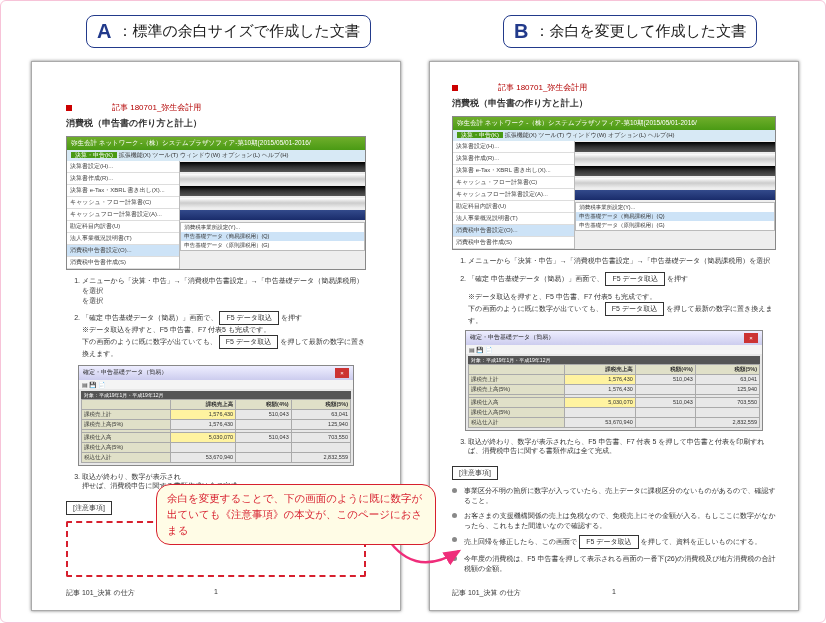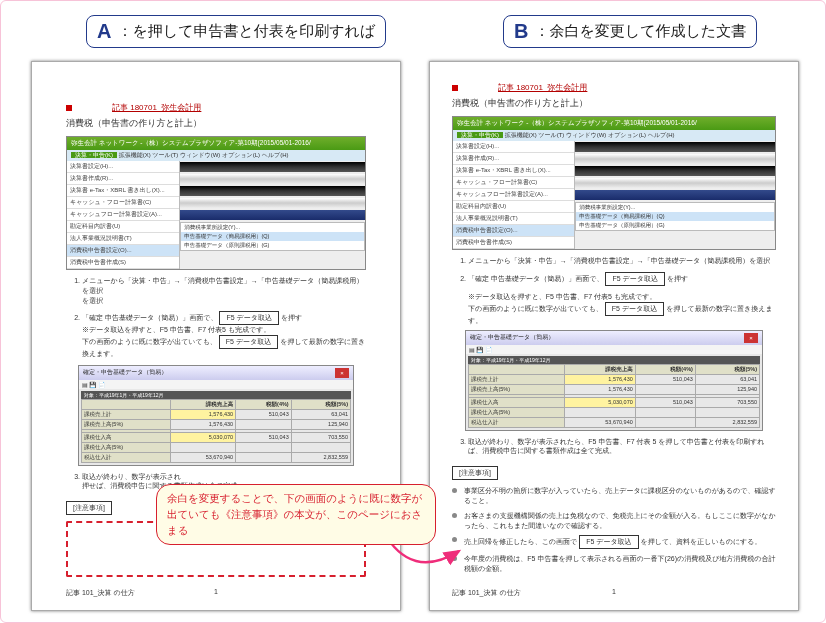--- a/index.html
+++ b/index.html
@@ -3,23 +3,23 @@
 <meta charset="utf-8">
 <style>
   * { margin:0; padding:0; box-sizing:border-box; }
   body { font-family: "Meiryo", "MS PGothic", sans-serif; font-size:10px; background:#fff; }
   .canvas { width:826px; height:623px; position:relative; background:#fff; border:1px solid #f7c3d8; border-radius:6px; }
   .label { position:absolute; border:1.5px solid #223a8b; border-radius:8px; background:#fff; padding:4px 10px; font-size:15px; color:#1b1b1b; display:flex; align-items:center; }
   .label .letter { color:#223a8b; font-weight:bold; font-size:20px; margin-right:6px; }
   .page { position:absolute; background:#fff; box-shadow:0 0 3px rgba(0,0,0,0.5); border:1px solid #aaa; font-size:7px; color:#333; }
   .pageA { left:30px; top:60px; width:370px; height:550px; padding:34px; }
   .pageB { left:428px; top:60px; width:370px; height:550px; padding:20px 22px; }
-  .redlink { color:#b30000; text-decoration:underline; font-size:8px; display:inline-block; vertical-align:middle;padding-left:36px; }
+  .redlink { color:#b30000; font-size:8px; display:inline-block; vertical-align:middle;padding-left:36px; }
   .redsq { display:inline-block; width:6px; height:6px; background:#c00; margin-right:4px; vertical-align:middle; }
-  h3.doc-title { font-size:9px; font-weight:normal; margin:4px 0 6px 0; }
+  h3.doc-title { font-size:9px; font-weight:bold; margin:4px 0 6px 0; }
   .mockwin { border:1px solid #888; background:#eee; width:100%; font-size:6px; margin:4px 0; }
   .mockwin .titlebar { background:linear-gradient(#6fae2b,#4a9a14); color:#fff; padding:2px 4px; font-size:6.5px; }
   .mockwin .menubar { background:#d7e9f5; padding:1px 4px; color:#333; }
   .mockwin .body { display:flex; }
   .mockwin .side { width:38%; background:#fff; border-right:1px solid #bbb; }
   .mockwin .side div { padding:1px 3px; border-bottom:1px solid #ddd; font-size:6px; color:#444; white-space:nowrap; overflow:hidden; }
   .mockwin .right { flex:1; display:flex; flex-direction:column; }
   .mockwin .bar { height:10px; margin:1px 0; }
   .bar.dark { background:linear-gradient(#000,#333,#555); }
   .bar.silver { background:linear-gradient(#fff,#ccc,#eee); }
@@ -48,21 +48,21 @@
   .callout { position:absolute; left:155px; top:483px; width:280px; background:#fffce6; border:1.5px solid #d71f2e; border-radius:14px; padding:6px 10px; font-size:10.5px; color:#d71f2e; line-height:1.5; z-index:5; }
   svg.arrow { position:absolute; z-index:4; pointer-events:none; }
 </style>
 </head>
 <body>
 
 <div class="canvas">
 
   <div class="label" style="left:85px; top:14px;">
     <span class="letter">A</span>
-    <span>：を押して申告書と付表を印刷すれば</span>
+    <span>：標準の余白サイズで作成した文書</span>
   </div>
   <div class="label" style="left:502px; top:14px;">
     <span class="letter">B</span>
     <span>：余白を変更して作成した文書</span>
   </div>
 
   <div class="page pageA">
     <div style="margin-top:6px;"><span class="redsq"></span><span class="redlink">記事 180701_弥生会計用</span></div>
     <h3 class="doc-title">消費税（申告書の作り方と計上）</h3>
 

